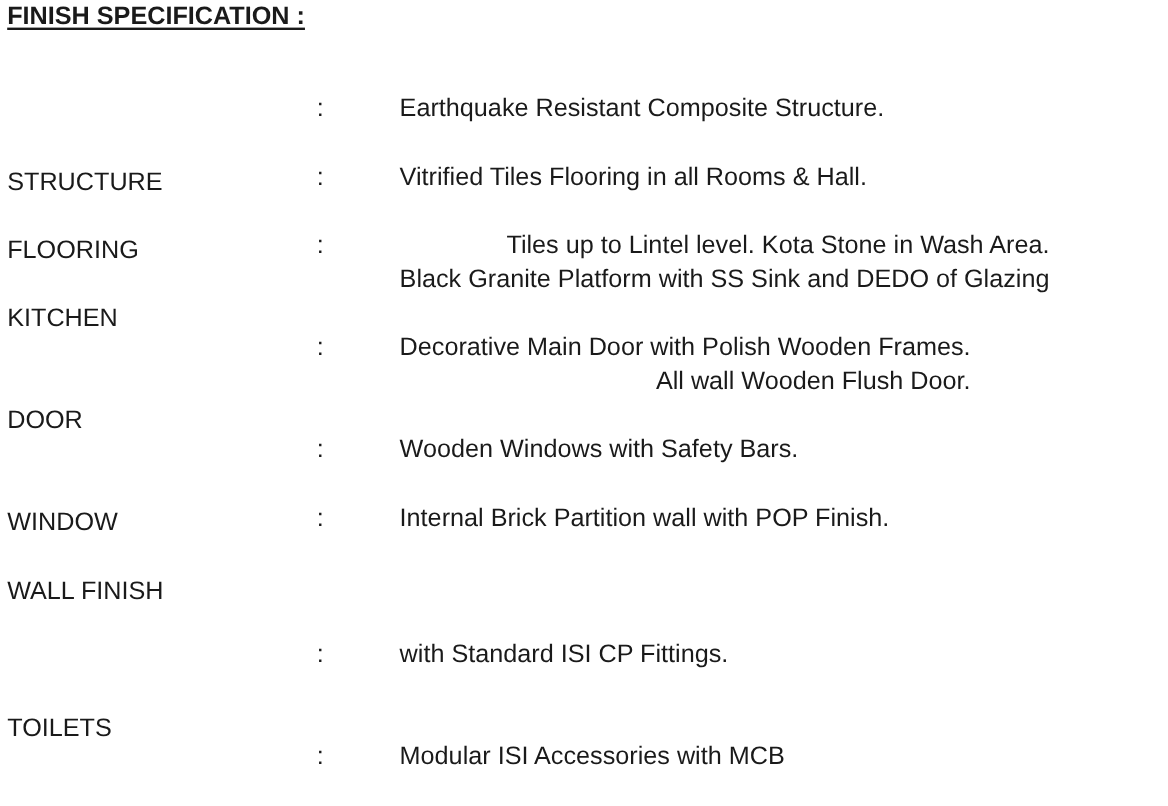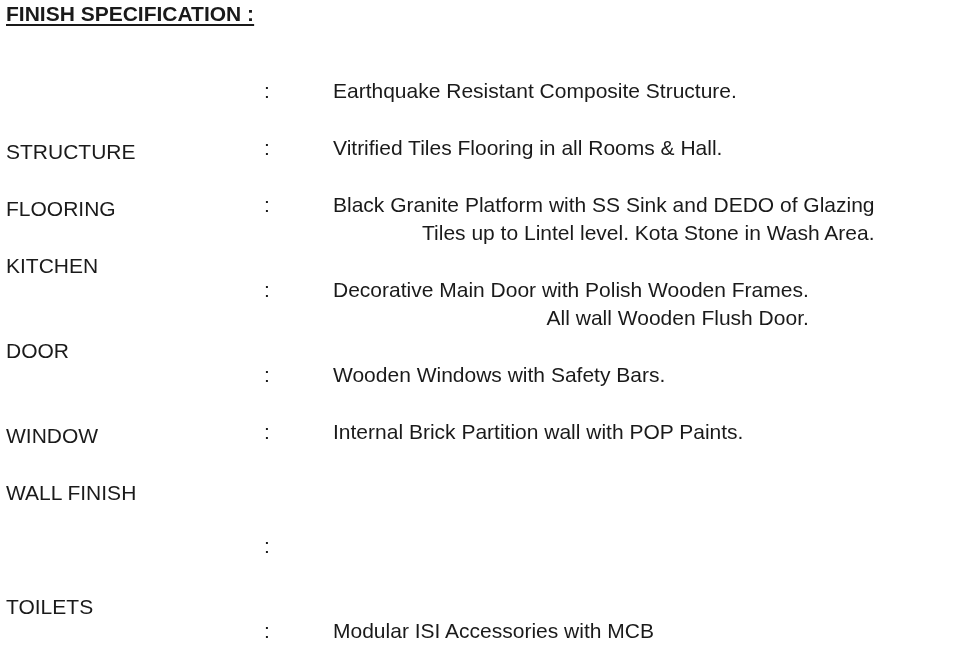--- a/index.html
+++ b/index.html
@@ -31,22 +31,22 @@
   <span class="colon">:</span>
   <div class="value">
     <div>Vitrified Tiles Flooring in all Rooms &amp; Hall.</div>
   </div>
 </div>
 
 <div class="row" style="top:191px">
   <span class="label">KITCHEN</span>
   <span class="colon">:</span>
   <div class="value">
+    <div>Tiles up to Lintel level. Kota Stone in Wash Area.</div>
     <div>Black Granite Platform with SS Sink and DEDO of Glazing</div>
-    <div>Tiles up to Lintel level. Kota Stone in Wash Area.</div>
   </div>
 </div>
 
 <div class="row" style="top:276px">
   <span class="label">DOOR</span>
   <span class="colon">:</span>
   <div class="value">
     <div>Decorative Main Door with Polish Wooden Frames.</div>
     <div>All wall Wooden Flush Door.</div>
   </div>
@@ -57,28 +57,29 @@
   <span class="colon">:</span>
   <div class="value">
     <div>Wooden Windows with Safety Bars.</div>
   </div>
 </div>
 
 <div class="row" style="top:418px">
   <span class="label">WALL FINISH</span>
   <span class="colon">:</span>
   <div class="value">
-    <div>Internal Brick Partition wall with POP Paints.</div>
+    <div>Internal Brick Partition wall with POP Finish.</div>
   </div>
 </div>
 
 <div class="row" style="top:532px">
   <span class="label">TOILETS</span>
   <span class="colon">:</span>
   <div class="value">
+    <div>with Standard ISI CP Fittings.</div>
   </div>
 </div>
 
 <div class="row" style="top:617px">
   <span class="label">ELECTRIFICATION</span>
   <span class="colon">:</span>
   <div class="value">
     <div>Modular ISI Accessories with MCB</div>
   </div>
 </div>

